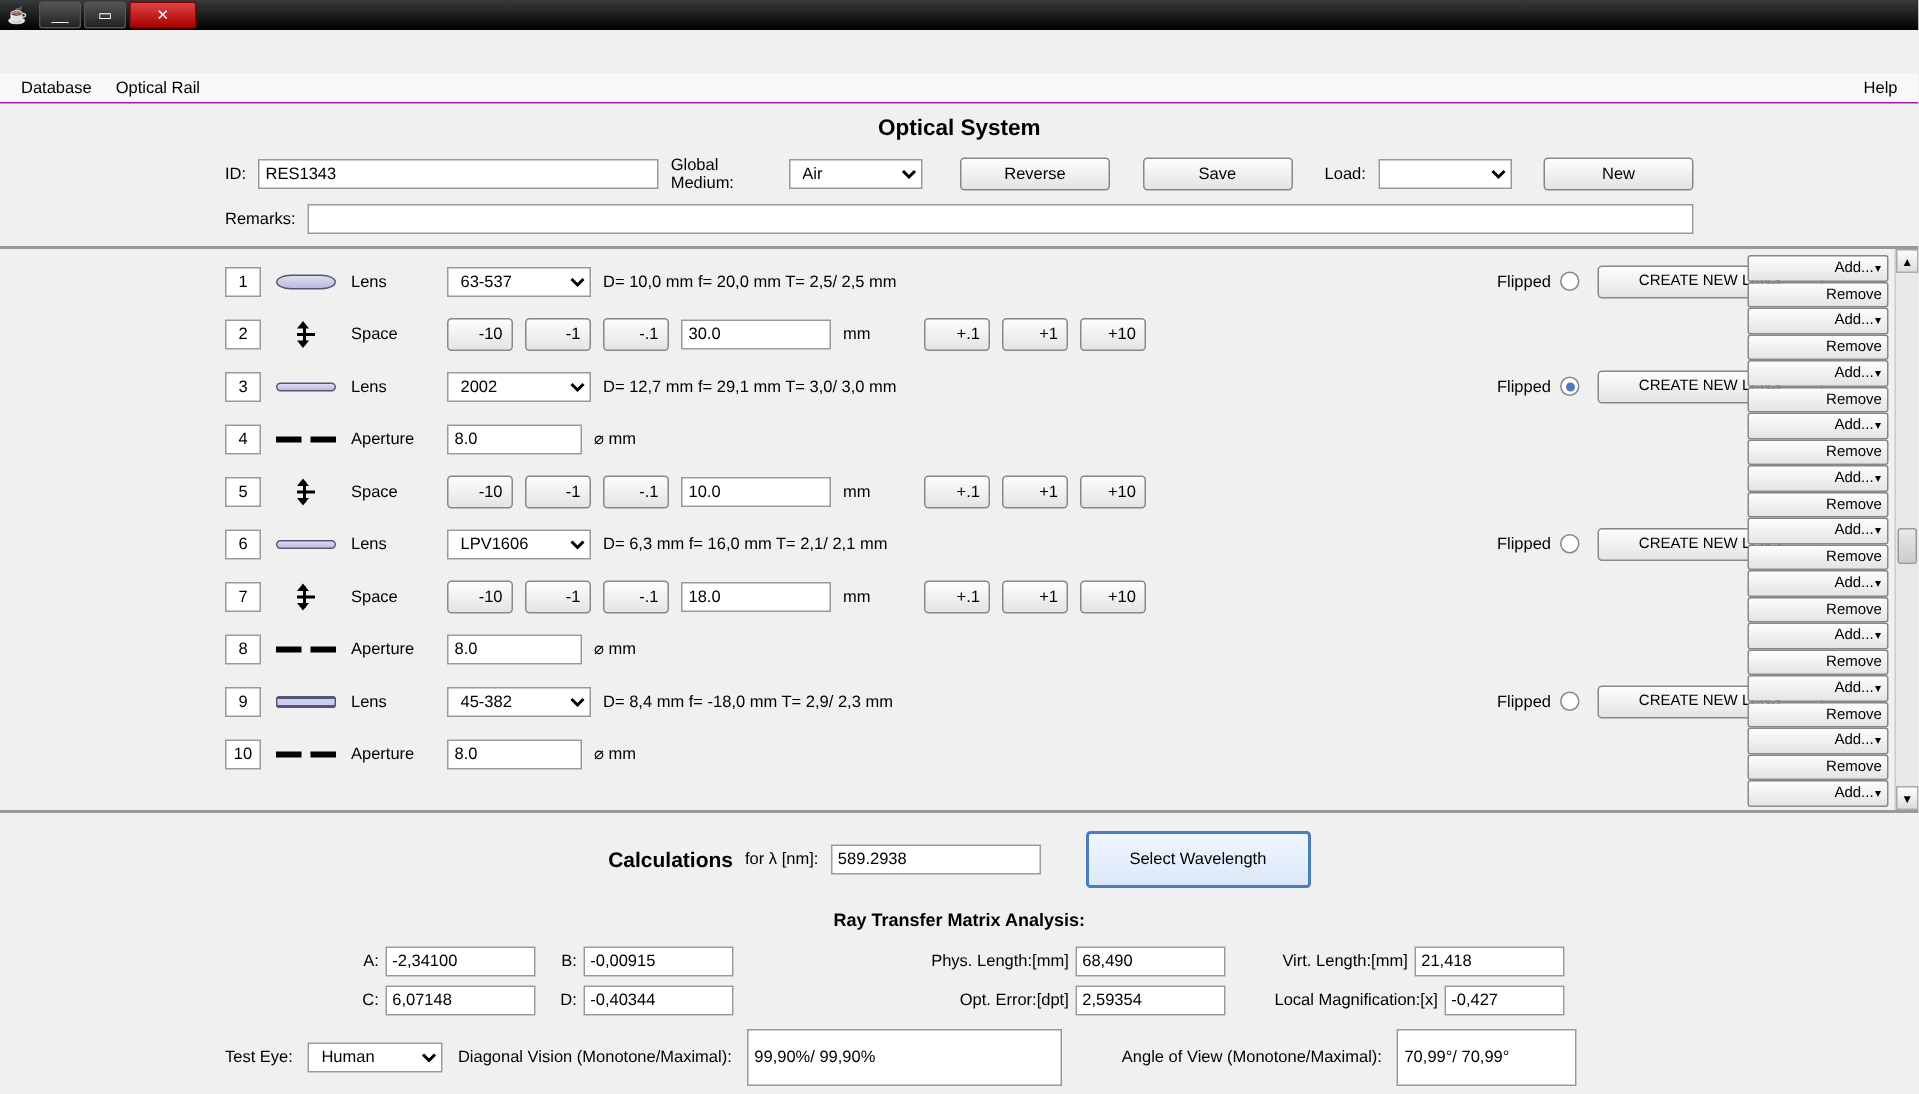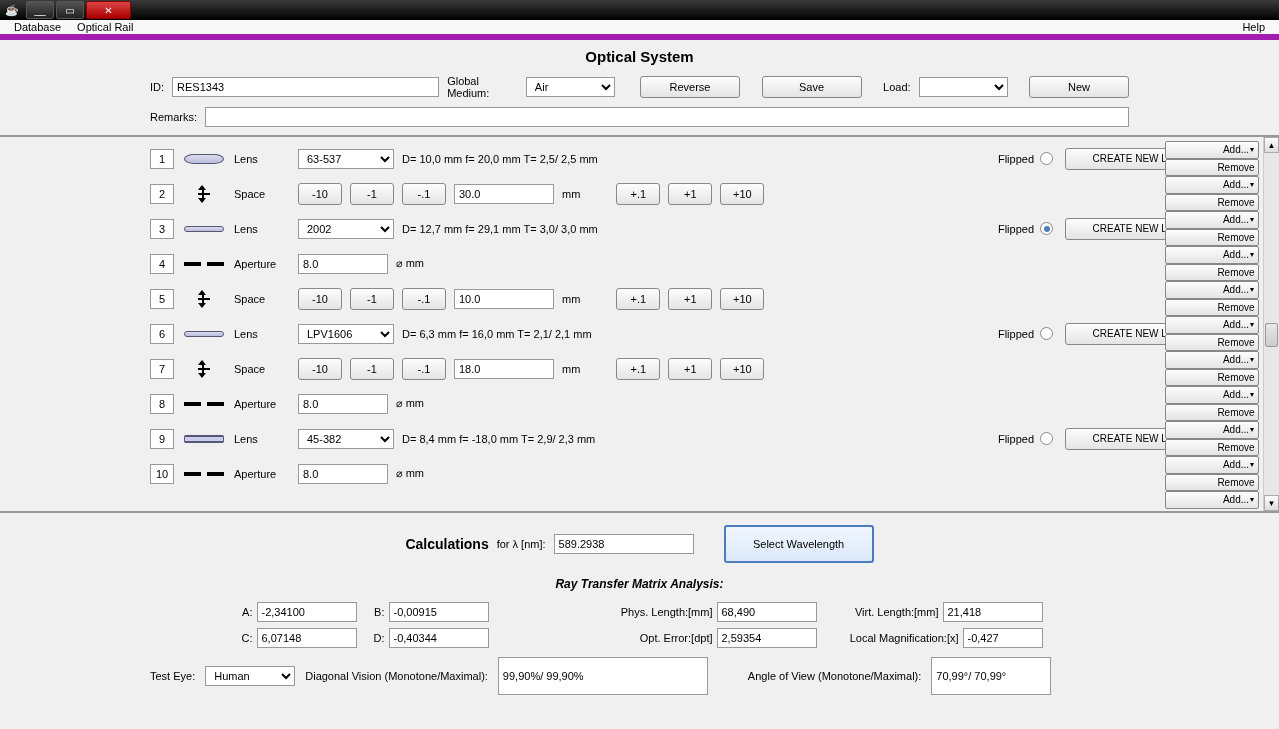--- a/index.html
+++ b/index.html
@@ -6,21 +6,21 @@
 body { background: #f0f0f0; width: 1279px; height: 729px; overflow: hidden; }
 
 
 .titlebar { height: 20px; background: linear-gradient(#3a3a3a, #000); color: #fff; display: flex; align-items: center; padding: 0 4px; }
 .titlebar .icon { width: 16px; height: 16px; margin-right: 4px; display: flex; align-items: center; justify-content: center; }
 .titlebar .title { flex: 1; font-size: 12px; }
 .titlebar .winbtn { width: 28px; height: 18px; margin-left: 2px; border: 1px solid #555; background: linear-gradient(#555,#222); display:flex; align-items:center; justify-content:center; color:#fff; font-size:10px; border-radius:2px;}
 .titlebar .close { background: linear-gradient(#d44,#a00); border-color:#800; width:45px;}
 
 
-.menubar { height: 20px; background: #f8f8f8; border-bottom: 6px solid #a21caf; display: flex; align-items: center; padding: 0 6px; }
+.menubar { height: 20px; background: #f8f8f8; border-bottom: 1px solid #a21caf; display: flex; align-items: center; padding: 0 6px; margin-top: 29px; }
 .menubar .item { padding: 0 8px; cursor: default; }
 .menubar .spacer { flex: 1; }
 
 
 .header { text-align: center; padding: 8px 0 6px; }
 .header h1 { font-size: 15px; font-weight: bold; }
 
 .toprow { display: flex; align-items: center; padding: 4px 150px; gap: 8px; }
 .toprow .lbl { font-size: 11px; }
 .toprow input[type=text], .toprow select { height: 20px; border: 1px solid #999; padding: 0 4px; background:#fff; }
@@ -37,21 +37,21 @@
 .scrollbar .track{ position:absolute; top:16px; bottom:16px; left:0; right:0;}
 .scrollbar .thumb{ position:absolute; left:1px; right:1px; top:170px; height:24px; background:linear-gradient(#e8e8e8,#ccc); border:1px solid #999; border-radius:2px;}
 .scrollbar .arrow.bottom{position:absolute;bottom:0;left:0;right:0;}
 
 .row { display:flex; align-items:center; height:35px; padding-left:150px; gap:8px; }
 .numbox { width:24px; height:20px; border:1px solid #999; background:#fff; display:flex; align-items:center; justify-content:center; font-size:11px;}
 .iconcell { width:44px; height:18px; display:flex; align-items:center; justify-content:center; }
 .label { width:56px; }
 .sel { width:96px; height:20px; border:1px solid #999; background:#fff; padding:0 4px; }
 .info { font-size:11px; }
-.smallbtn { height:22px; min-width:44px; border:1px solid #888; background:linear-gradient(#fdfdfd,#e4e4e4); border-radius:3px; padding:0 6px; font-size:11px;}
+.smallbtn { height:22px; min-width:44px; border:1px solid #888; background:linear-gradient(#fdfdfd,#e4e4e4); border-radius:3px; padding:0 6px; font-size:11px;text-align:right;}
 .valinput { width:100px; height:20px; border:1px solid #999; background:#fff; padding:0 4px;}
 .unit{font-size:11px;}
 .flipped { margin-left:auto; margin-right:4px; display:flex; align-items:center; gap:6px;text-align:right;}
 .radio{width:13px;height:13px;border:1px solid #888;border-radius:50%;background:#fff;display:inline-flex;align-items:center;justify-content:center;}
 .radio.on::after{content:"";width:6px;height:6px;background:#4a7cbf;border-radius:50%;}
 .createbtn{height:22px;width:150px;border:1px solid #888;background:linear-gradient(#fdfdfd,#e4e4e4);border-radius:3px;font-size:10px;}
 .sidebtns{position:absolute; right:16px; top:4px; display:flex; flex-direction:column; gap:0px; padding-right:4px;}
 .sidebtn{width:94px;height:17.5px;border:1px solid #888;background:linear-gradient(#fdfdfd,#e4e4e4);border-radius:2px;font-size:10px;position:relative;display:flex;align-items:center;justify-content:center;padding-left:48px;}
 .sidebtn.add::after{content:"▾";position:absolute;right:4px;font-size:8px;}
 
@@ -67,21 +67,21 @@
 .space-icon .arr.dn{bottom:-2px;left:14px;border-top:5px solid #000;}
 .apert-icon{width:40px;height:4px;display:flex;gap:6px;}
 .apert-icon span{flex:1;height:4px;background:#000;}
 
 
 .calc { padding: 8px 150px 0; }
 .calc-head { display:flex; align-items:center; justify-content:center; gap:8px; padding:4px 0;}
 .calc-head h2{font-size:14px;font-weight:bold;}
 .calc-head input{width:140px;height:20px;border:1px solid #999;padding:0 4px;background:#fff;}
 .calc-head .sw{height:38px;width:150px;border:2px solid #4a7cbf;background:linear-gradient(#f0f6ff,#dce8f8);border-radius:3px;font-size:11px;}
-.subhead{text-align:center;font-weight:bold;font-size:12px;padding:10px 0 8px;font-style:italic;}
+.subhead{text-align:center;font-weight:bold;font-size:12px;padding:10px 0 8px;}
 .grid{display:flex;justify-content:center;gap:12px;padding:3px 0;}
 .grid .cell{display:flex;align-items:center;gap:4px;}
 .grid .cell .lbl{text-align:right;min-width:16px;}
 .grid .cell .lbl.long{min-width:110px;}
 .grid input{width:100px;height:20px;border:1px solid #999;padding:0 4px;background:#fff;}
 .testrow{display:flex;align-items:center;gap:10px;padding:6px 0;}
 .testrow select{width:90px;height:20px;border:1px solid #999;background:#fff;padding:0 4px;}
 .testrow input{height:38px;border:1px solid #999;background:#fff;padding:0 4px;}
 </style>
 </head>

